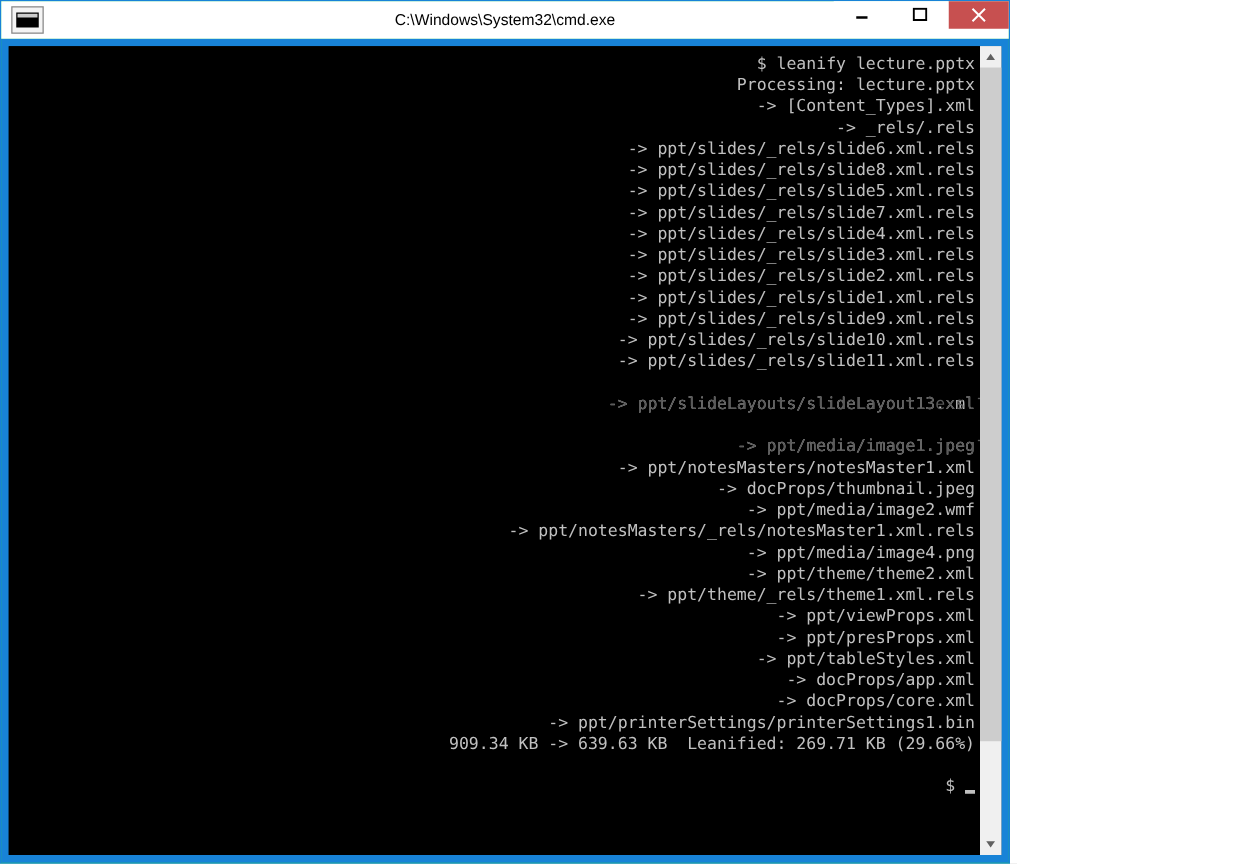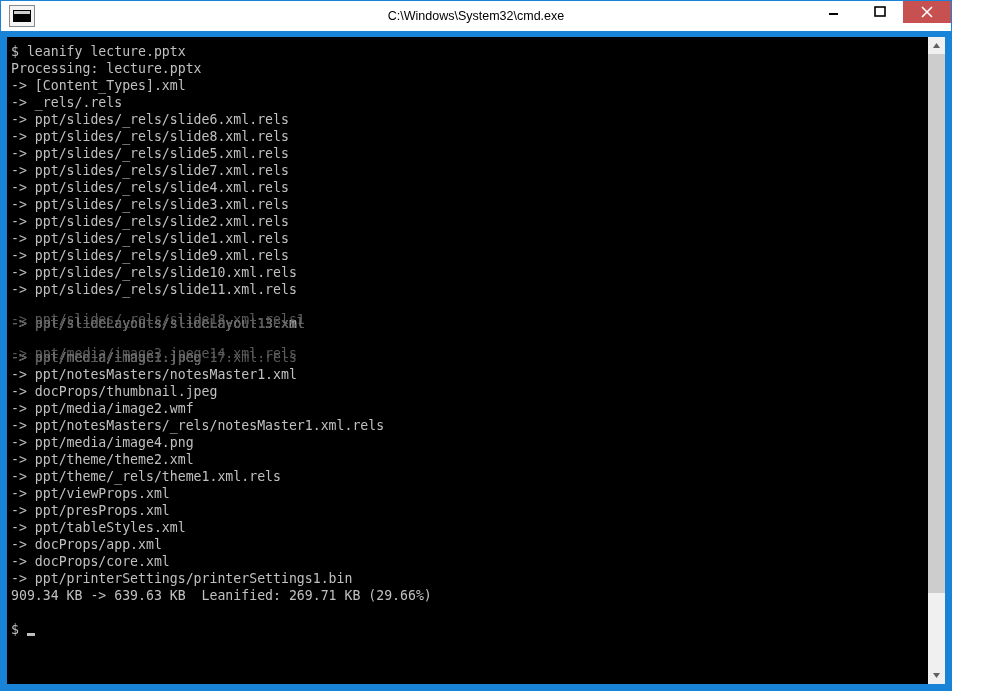--- a/index.html
+++ b/index.html
@@ -1,18 +1,18 @@
 <!DOCTYPE html>
 <html><head>
 <meta charset="utf-8">
 <style>
   * { margin: 0; padding: 0; box-sizing: border-box; }
   html, body { width: 1003px; height: 691px; overflow: hidden; font-family: "Segoe UI", Tahoma, sans-serif; background: #fff; }
   .window-frame {
-    width: 952px; height: 691px;
+    width: 808px; height: 691px;
     border: 1px solid #1883d7;
     background: #22c55e;
     display: flex; flex-direction: column;
     position: relative;
   }
   .titlebar {
     height: 30px;
     background: #ffffff;
     display: flex; align-items: center;
     font-size: 12.5px;
@@ -54,20 +54,21 @@
   }
   .win-btn.close {
     background: #c75050; color: #fff; width: 48px;
   }
   .win-btn svg { display:block; }
   .content-border {
     flex: 1;
     padding: 6px;
     background: #1883d7;
     display: flex;
+    text-align: right;
   }
   .terminal-wrap {
     flex: 1; display: flex;
     background: #000;
     position: relative;
   }
   .terminal {
     flex: 1;
     background: #000;
     color: #c0c0c0;

